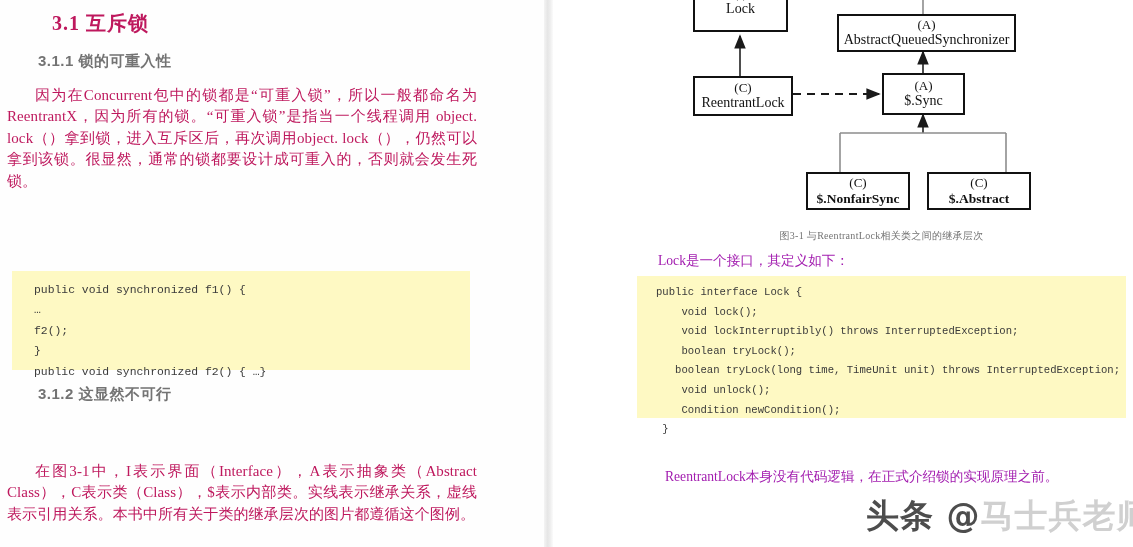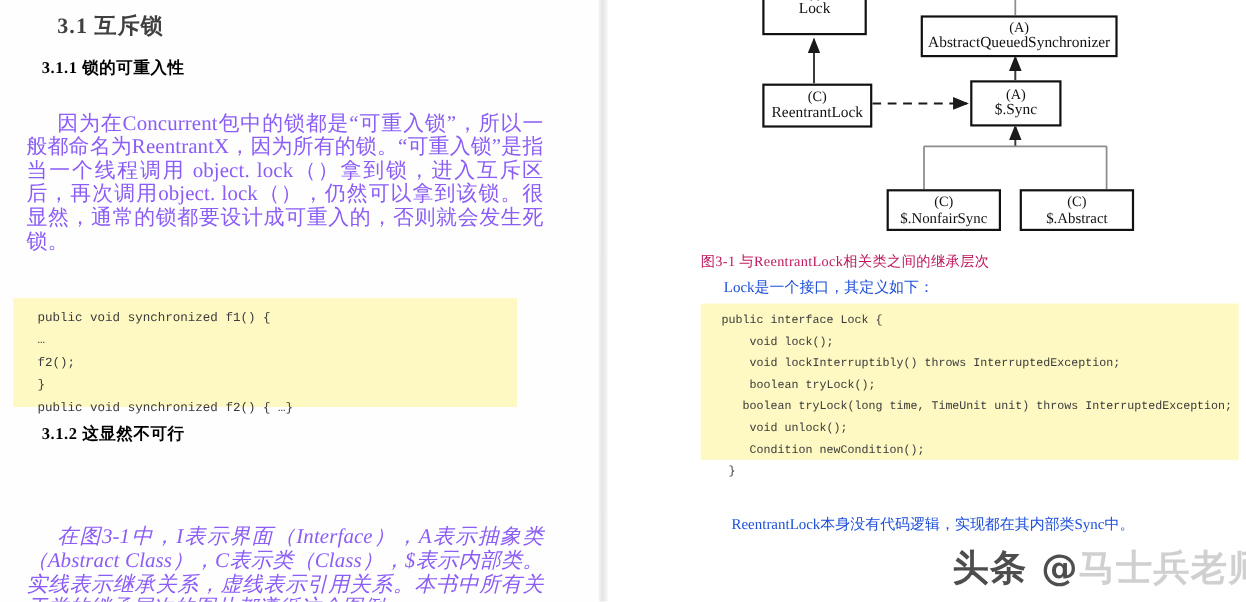--- a/index.html
+++ b/index.html
@@ -24,45 +24,45 @@
   }
   .col-right{
     position:absolute;left:553px;top:0;width:580px;height:547px;
     background:#ffffff;
     box-sizing:border-box;
   }
 
   h1.sec{
     margin:0;position:absolute;left:52px;top:10px;
     font-size:20px;font-weight:700;letter-spacing:1px;
-    color:#404040;font-family:"Liberation Serif",serif;
+    color:#be185d;font-family:"Liberation Serif",serif;
   }
   h2.sub{
     margin:0;position:absolute;
     font-size:15px;font-weight:700;letter-spacing:.5px;
-    color:#000000;font-family:Liberation Serif, serif;
+    color:#737373;font-family:Liberation Sans, sans-serif;
   }
   #sub1{left:38px;top:52px;}
   #sub2{left:38px;top:385px;}
 
   p.body{
-    margin:17px;position:absolute;
+    margin:0;position:absolute;
     width:470px;
-    font-size:19px;line-height:21.4px;
-    color:#8b5cf6;
+    font-size:15px;line-height:21.4px;
+    color:#be185d;
     text-align:justify;
     text-justify:inter-character;
     font-family:"Liberation Serif",serif;
     letter-spacing:.1px;
   }
   p.ind{text-indent:28px;}
   #p1{left:7px;top:85px;}
   #p2{left:7px;top:189px;}
   #p3{left:7px;top:418px;}
-  #p4{left:7px;top:461px;font-style:italic;}
+  #p4{left:7px;top:461px;}
 
   .code{
     position:absolute;
     background:#fef9c3;
     color:#3a3a3a;
     font-family:"Liberation Mono", monospace;
     white-space:pre;
   }
   #code-left{
     left:12px;top:271px;width:458px;height:99px;
@@ -73,47 +73,47 @@
     left:637px;top:276px;width:489px;height:142px;
     font-size:10.6px;line-height:19.6px;
     padding:7px 0 0 19px;box-sizing:border-box;
   }
 
   
   p.body-r{
     margin:0;position:absolute;
     width:476px;
     font-size:13.6px;line-height:21.4px;
-    color:#1d4ed8;text-align:justify;text-justify:inter-character;
+    color:#a21caf;text-align:justify;text-justify:inter-character;
     font-family:"Liberation Serif",serif;
   }
   #r1{left:650px;top:250px;width:470px;text-indent:8px;}
   #r2{left:637px;top:424px;width:489px;text-indent:28px;}
   #r3{left:637px;top:466px;width:489px;text-indent:28px;}
 
   .figcap{
     position:absolute;left:637px;top:229px;width:489px;
-    text-align:left;
-    font-size:13px;color:#be185d;
+    text-align:center;
+    font-size:10px;color:#737373;
     font-family:"Liberation Serif",serif;
     letter-spacing:.3px;
   }
 
   
   .diagram{position:absolute;left:553px;top:-18px;width:580px;height:246px;}
   .node{
     position:absolute;box-sizing:border-box;
     border:2px solid #111;background:#fff;
     display:flex;flex-direction:column;align-items:center;justify-content:center;
     font-family:"Liberation Serif",serif;
     color:#111;line-height:1.18;
   }
   .node .t1{font-size:13px;}
   .node .t2{font-size:14px;}
-  .node.small .t2{font-size:13.5px;}
+  .node.small .t2{font-size:13.5px;font-weight:bold;}
   svg.wires{position:absolute;left:0;top:0;width:580px;height:246px;overflow:visible;}
 
   
   .watermark{
     position:absolute;left:866px;top:494px;
     font-size:33px;font-weight:700;
     color:#2f2f2f;opacity:.85;
     font-family:"DejaVu Sans", sans-serif;
     letter-spacing:1px;
     white-space:nowrap;
@@ -210,19 +210,19 @@
   <div class="code" id="code-right">public interface Lock {
     void lock();
     void lockInterruptibly() throws InterruptedException;
     boolean tryLock();
    boolean tryLock(long time, TimeUnit unit) throws InterruptedException;
     void unlock();
     Condition newCondition();
  }</div>
 
 
-  <p class="body-r" id="r3">ReentrantLock本身没有代码逻辑，实现都在其内部类Sync中。</p>
+  <p class="body-r" id="r3">ReentrantLock本身没有代码逻辑，在正式介绍锁的实现原理之前。</p>
 
   <div class="watermark">
     <span>头条 @</span><span class="ghost">马士兵老师</span>
   </div>
 
 </div>
 
 </body></html>

